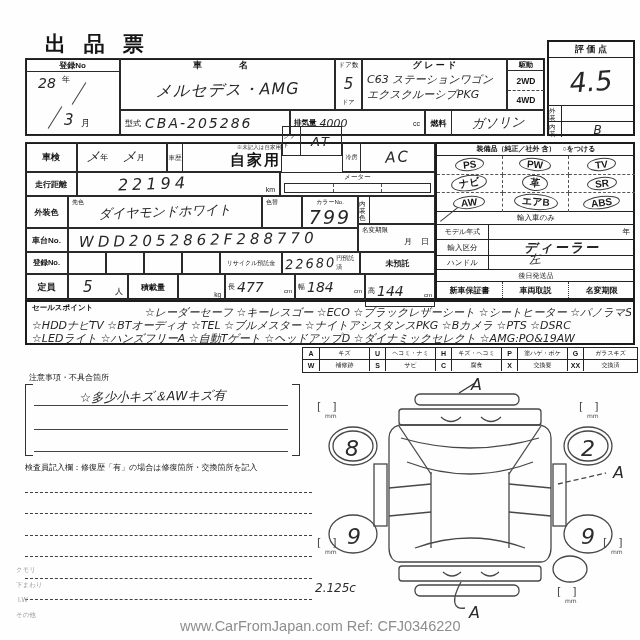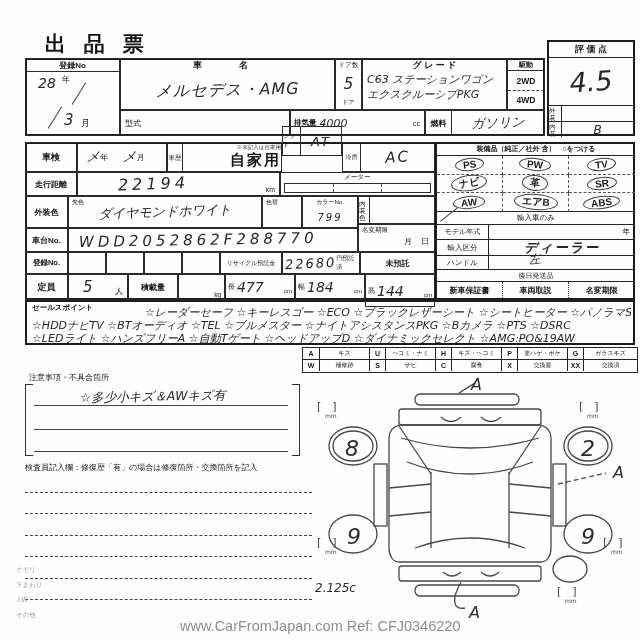--- a/index.html
+++ b/index.html
@@ -70,20 +70,21 @@
   </div>
 
   <div class="abs bd" style="left:507px;top:58px;width:38px;height:52px">
     <div class="c lb" style="height:12px;border-bottom:1px solid #2a2a2a;font-size:7px;font-weight:bold">駆動</div>
     <div class="c lb" style="height:20px;border-bottom:1px dashed #444;font-size:8.5px;font-weight:bold">2WD</div>
     <div class="c lb" style="height:18px;font-size:8.5px;font-weight:bold">4WD</div>
   </div>
 
   <div class="abs bd cs" style="left:120px;top:110px;width:170px;height:26px">
     <span class="lb" style="font-size:8px;padding:0 4px">型式</span>
+    <span class="hw" style="font-size:14px;letter-spacing:2px">CBA-205286</span>
   </div>
 
   <div class="abs bd cs" style="left:290px;top:110px;width:135px;height:26px">
     <span class="lb" style="font-size:7.5px;padding:0 3px;font-weight:bold">排気量</span>
     <span class="hw" style="font-size:11px">4000</span>
     <span class="lb" style="font-size:7px;margin-left:auto;padding-right:4px">cc</span>
   </div>
 
   <div class="abs bd cs" style="left:425px;top:110px;width:120px;height:26px">
     <span class="c lb" style="width:26px;height:100%;border-right:1px solid #2a2a2a;font-size:8px;font-weight:bold">燃料</span>
@@ -131,21 +132,21 @@
   <div class="abs bd c lb" style="left:25px;top:196px;width:43px;height:32px;font-size:8px;font-weight:bold">外装色</div>
   <div class="abs bd" style="left:68px;top:196px;width:194px;height:32px">
     <span class="lb abs" style="left:3px;top:1px;font-size:6px">先色</span>
     <div class="c hw" style="height:100%;font-size:13px;transform:rotate(-2deg)">ダイヤモンドホワイト</div>
   </div>
   <div class="abs bd" style="left:262px;top:196px;width:40px;height:32px">
     <span class="lb abs" style="left:3px;top:1px;font-size:6px">色替</span>
   </div>
   <div class="abs bd" style="left:302px;top:196px;width:56px;height:32px">
     <div class="c lb" style="height:10px;font-size:6px">カラーNo.</div>
-    <div class="c hw" style="height:20px;font-size:10px;letter-spacing:2px">799</div>
+    <div class="c hw" style="height:20px;font-size:19px;letter-spacing:2px">799</div>
   </div>
   <div class="abs bd cs" style="left:358px;top:196px;width:77px;height:28px">
     <span class="c vt lb" style="width:11px;height:100%;border-right:1px solid #2a2a2a">内装色</span>
   </div>
   <div class="abs bd" style="left:358px;top:224px;width:77px;height:28px">
     <div class="lb" style="font-size:6.5px;padding:1px 3px">名変期限</div>
     <div style="text-align:right;padding-right:5px;font-size:8px" class="lb">
       <span>月</span>&nbsp;&nbsp;&nbsp;
       <span>日</span>
     </div>

